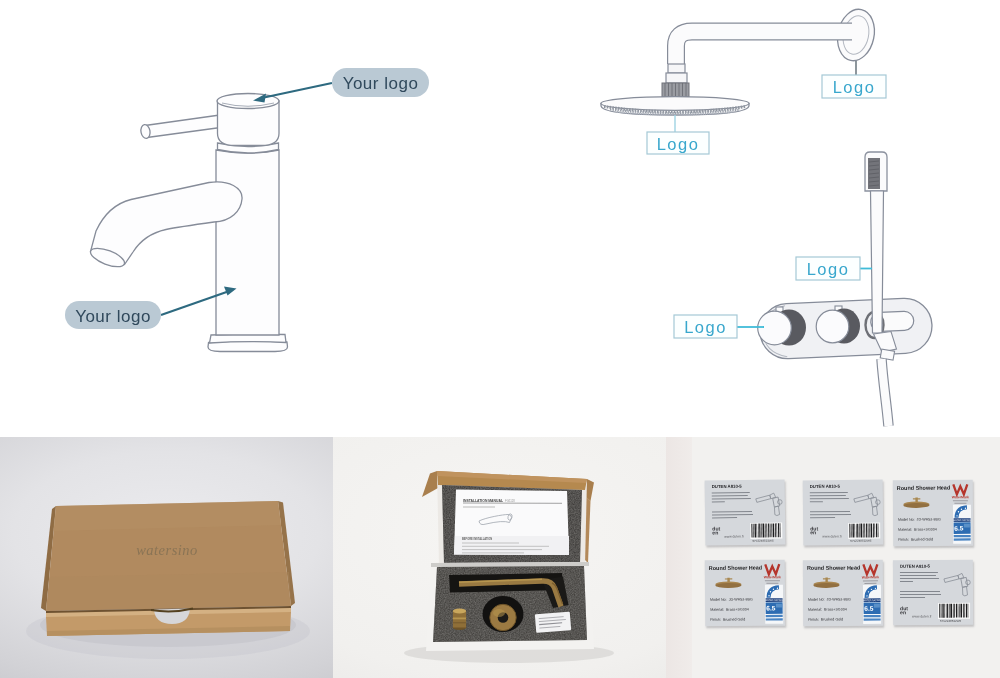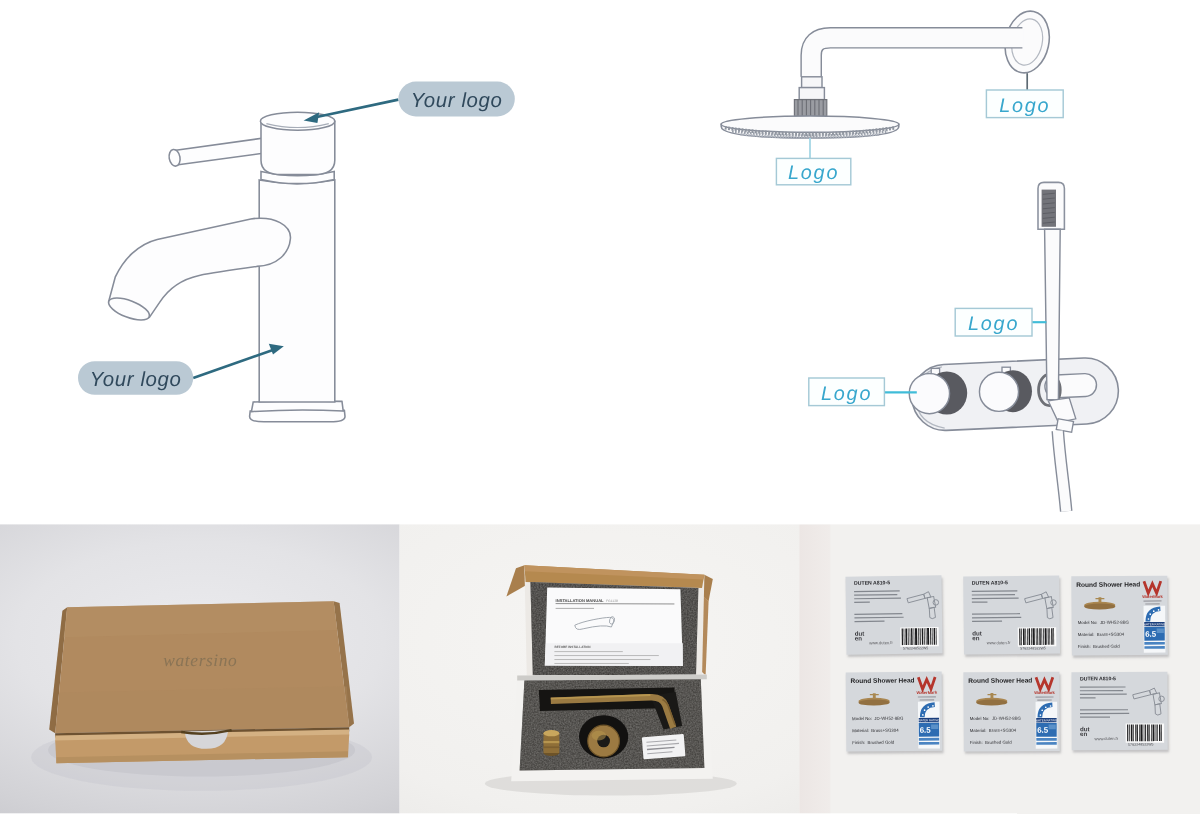--- a/index.html
+++ b/index.html
@@ -1,17 +1,17 @@
 <!DOCTYPE html>
 <html><head>
 <meta charset="utf-8">
 <style>
 html,body{margin:0;padding:0;}
 body{width:1000px;height:678px;position:relative;background:#fff;font-family:"Liberation Sans",sans-serif;overflow:hidden;}
-#top{position:absolute;left:0;top:0;width:1000px;height:437px;background:#fff;font-style:italic;}
+#top{position:absolute;left:0;top:0;width:1000px;height:437px;background:#fff;}
 #photos{position:absolute;left:0;top:437px;width:1000px;height:241px;}
 .ph{position:absolute;top:0;height:241px;overflow:hidden;}
 #p1{left:0;width:333px;background:radial-gradient(ellipse 115% 85% at 50% 40%, #ebebee 0%, #e3e3e6 40%, #d2d2d6 75%, #c3c3c8 100%);}
 #p2{left:333px;width:333px;background:radial-gradient(ellipse 120% 100% at 50% 40%, #f6f5f3 0%, #f1f0ee 60%, #e6e5e3 100%);}
 #p3{left:666px;width:334px;background:#f2f1ef;}
 .abs{position:absolute;}
 </style>
 </head>
 <body>
 <div id="top">

